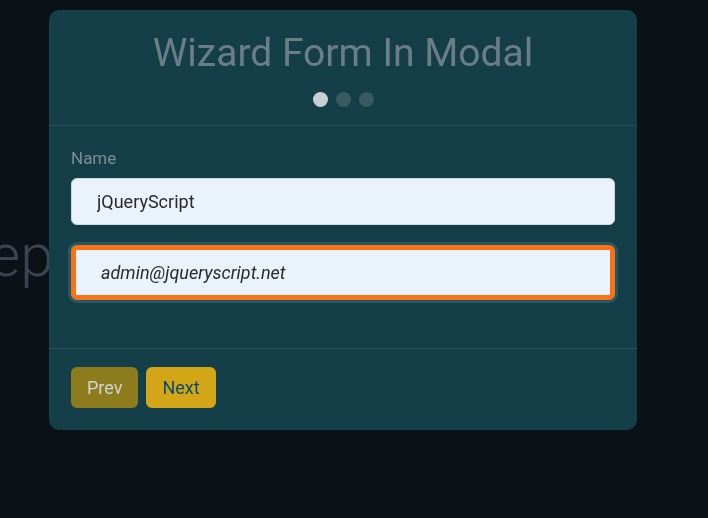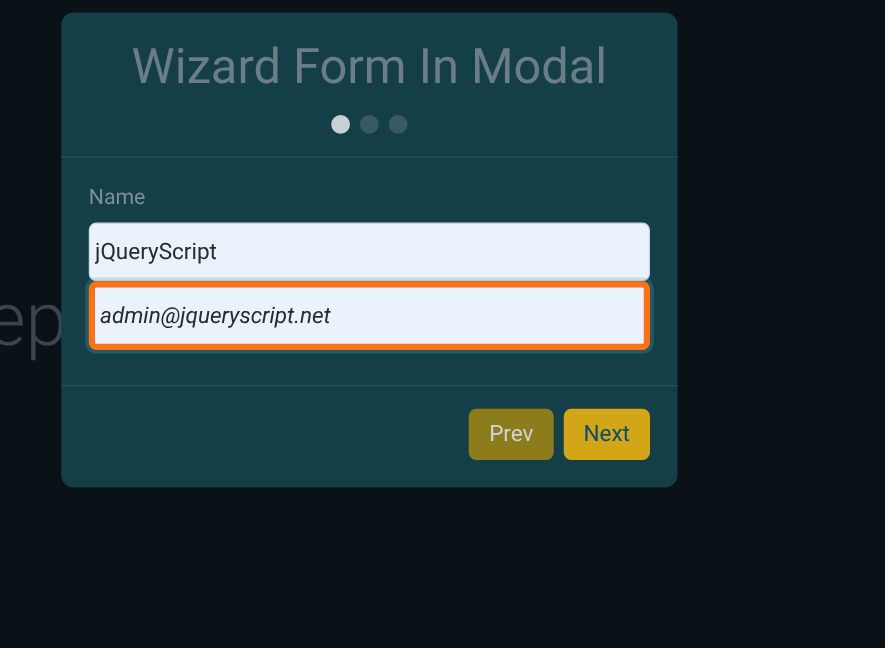--- a/index.html
+++ b/index.html
@@ -21,21 +21,21 @@
       top: 220px;
       color: #3a4550;
       font-size: 60px;
       font-weight: 300;
       z-index: 0;
     }
     .modal {
       position: absolute;
       left: 49px;
       top: 10px;
-      width: 493px;
+      width: 588px;
       background: #153f48;
       border-radius: 10px;
       z-index: 1;
     }
     .modal-header {
       padding: 20px 20px 18px;
     }
     .modal-title {
       color: #6b7e88;
       font-size: 39px;
@@ -55,49 +55,49 @@
       background: #395a63;
     }
     .step-dot.active {
       background: #c9cfd3;
     }
     .modal-body {
       border-top: 1px solid #2a5058;
       padding: 22px 22px 28px;
     }
     .form-group {
+      margin-bottom: 20px;
     }
     .form-label {
       display: block;
       color: #7d8e97;
       font-size: 17px;
       font-weight: 400;
       margin-bottom: 10px;
     }
     .form-input {
       width: 100%;
-      padding: 12px 4px;
+      padding: 12px 25px;
       font-size: 18px;
       color: #2a2a2a;
       background: #eaf2fb;
       border: 1px solid #d0d8e0;
       border-radius: 6px;
       outline: none;
       font-family: inherit;
     }
     .form-input.focused {
       border: 5px solid #f97316;
       box-shadow: 0 0 0 3px rgba(74, 168, 184, 0.25);
       font-style: italic;
     }
     .modal-footer {
       border-top: 1px solid #2a5058;
       padding: 18px 22px 22px;
       display: flex;
-      justify-content: flex-end;
       gap: 8px;
     }
     .btn {
       padding: 10px 16px;
       font-size: 18px;
       border: none;
       border-radius: 6px;
       cursor: pointer;
       font-family: inherit;
     }

